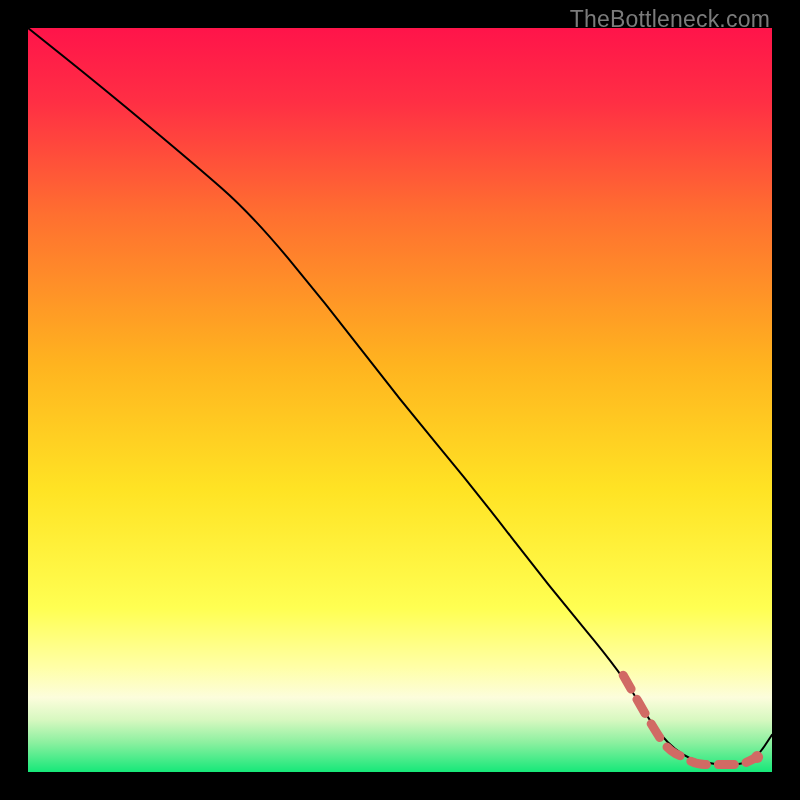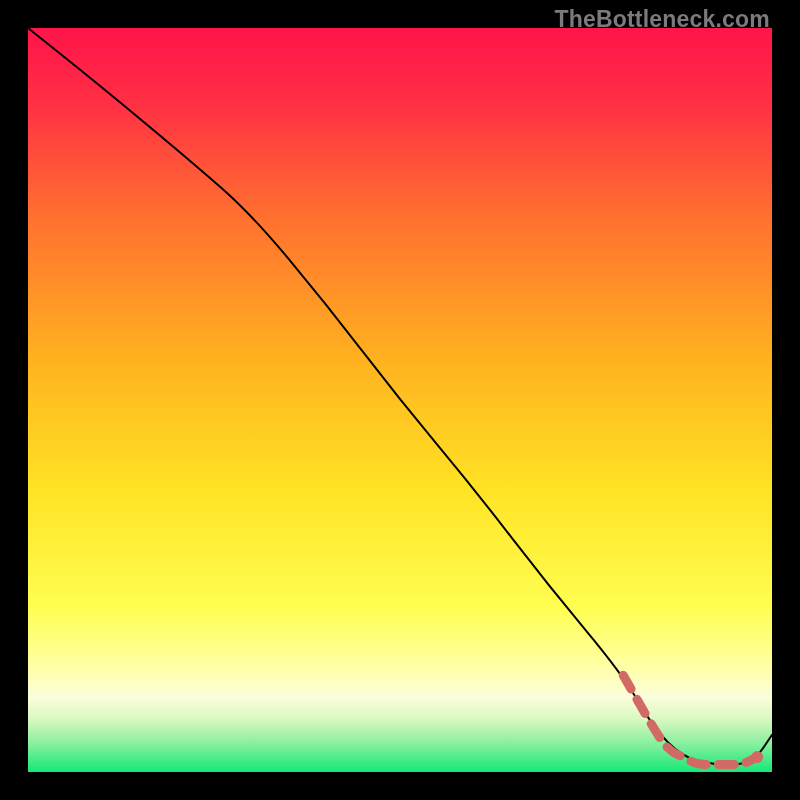--- a/index.html
+++ b/index.html
@@ -18,21 +18,21 @@
     width: 800px;
     height: 800px;
     background: #000000;
   }
   .watermark {
     position: absolute;
     top: 6px;
     right: 30px;
     color: #7b7b7b;
     font-size: 23px;
-    font-weight: 700;
+    font-weight: 400;
     letter-spacing: 0.2px;
   }
   svg {
     position: absolute;
     left: 0;
     top: 0;
   }
 </style>
 </head>
 <body>

